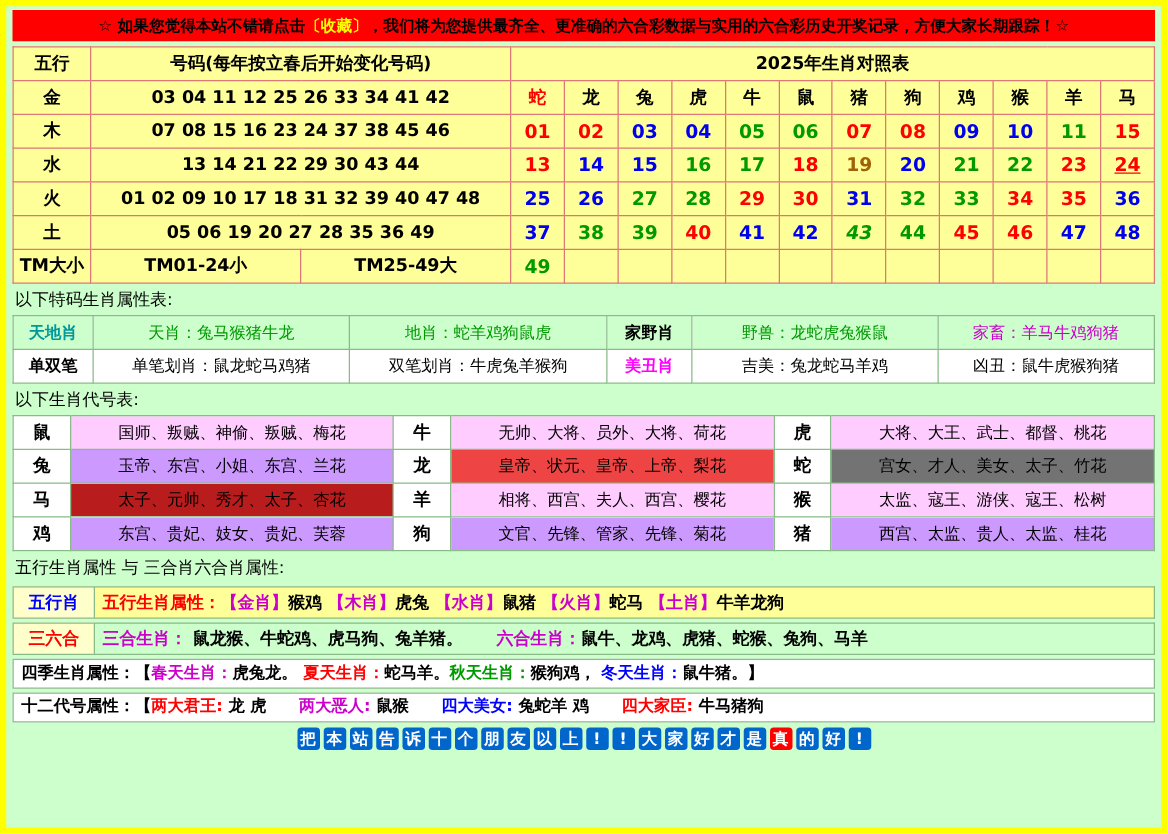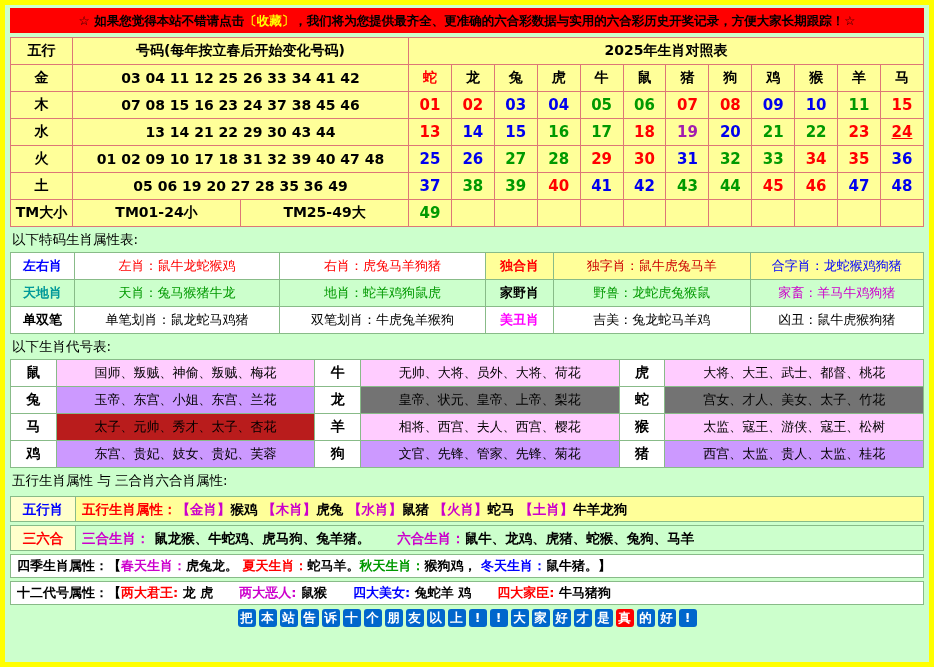--- a/index.html
+++ b/index.html
@@ -178,21 +178,21 @@
         </tr>
         <tr>
           <td>水</td>
           <td colspan="2">13 14 21 22 29 30 43 44</td>
           <td class="num" style="color: rgb(255, 0, 0);">13</td>
           <td class="num" style="color: rgb(0, 0, 238);">14</td>
           <td class="num" style="color: rgb(0, 0, 238);">15</td>
           <td class="num" style="color: rgb(0, 153, 0);">16</td>
           <td class="num" style="color: rgb(0, 153, 0);">17</td>
           <td class="num" style="color: rgb(255, 0, 0);">18</td>
-          <td class="num" style="color: #a21caf;">19</td>
+          <td class="num" style="color: #a16207;">19</td>
           <td class="num" style="color: rgb(0, 0, 238);">20</td>
           <td class="num" style="color: rgb(0, 153, 0);">21</td>
           <td class="num" style="color: rgb(0, 153, 0);">22</td>
           <td class="num" style="color: rgb(255, 0, 0);">23</td>
           <td class="num" style="color: rgb(255, 0, 0); text-decoration: underline;">24</td>
         </tr>
         <tr>
           <td>火</td>
           <td colspan="2">01 02 09 10 17 18 31 32 39 40 47 48</td>
           <td class="num" style="color: rgb(0, 0, 238);">25</td>
@@ -210,21 +210,21 @@
         </tr>
         <tr>
           <td>土</td>
           <td colspan="2">05 06 19 20 27 28 35 36 49</td>
           <td class="num" style="color: rgb(0, 0, 238);">37</td>
           <td class="num" style="color: rgb(0, 153, 0);">38</td>
           <td class="num" style="color: rgb(0, 153, 0);">39</td>
           <td class="num" style="color: rgb(255, 0, 0);">40</td>
           <td class="num" style="color: rgb(0, 0, 238);">41</td>
           <td class="num" style="color: rgb(0, 0, 238);">42</td>
-          <td class="num" style="color: rgb(0, 153, 0);">43</td>
+          <td class="num" style="color: rgb(0, 153, 0); font-style: italic;">43</td>
           <td class="num" style="color: rgb(0, 153, 0);">44</td>
           <td class="num" style="color: rgb(255, 0, 0);">45</td>
           <td class="num" style="color: rgb(255, 0, 0);">46</td>
           <td class="num" style="color: rgb(0, 0, 238);">47</td>
           <td class="num" style="color: rgb(0, 0, 238);">48</td>
         </tr>
         <tr>
           <td>TM大小</td>
           <td>TM01-24小</td>
           <td>TM25-49大</td>
@@ -241,28 +241,20 @@
           <td></td>
           <td></td>
         </tr>
       </tbody>
     </table>
 
   <div class="section-heading">以下特码生肖属性表:</div>
 
   <table class="attr-table">
       <tbody>
-        <tr>
-          <td style="color: rgb(0, 0, 255); background: rgb(255, 255, 255); font-weight: bold;">左右肖</td>
-          <td style="color: rgb(255, 0, 0); background: rgb(255, 255, 255);">左肖：鼠牛龙蛇猴鸡</td>
-          <td style="color: rgb(255, 0, 0); background: rgb(255, 255, 255);">右肖：虎兔马羊狗猪</td>
-          <td style="color: rgb(255, 0, 0); background: rgb(255, 255, 153); font-weight: bold;">独合肖</td>
-          <td style="color: rgb(204, 0, 0); background: rgb(255, 255, 153);">独字肖：鼠牛虎兔马羊</td>
-          <td style="color: rgb(0, 0, 255); background: rgb(255, 255, 153);">合字肖：龙蛇猴鸡狗猪</td>
-        </tr>
         <tr>
           <td style="color: rgb(0, 153, 153); background: rgb(204, 255, 204); font-weight: bold;">天地肖</td>
           <td style="color: rgb(0, 153, 0); background: rgb(204, 255, 204);">天肖：兔马猴猪牛龙</td>
           <td style="color: rgb(0, 153, 0); background: rgb(204, 255, 204);">地肖：蛇羊鸡狗鼠虎</td>
           <td style="color: rgb(0, 0, 0); background: rgb(204, 255, 204); font-weight: bold;">家野肖</td>
           <td style="color: rgb(0, 153, 0); background: rgb(204, 255, 204);">野兽：龙蛇虎兔猴鼠</td>
           <td style="color: rgb(204, 0, 204); background: rgb(204, 255, 204);">家畜：羊马牛鸡狗猪</td>
         </tr>
         <tr>
           <td style="color: rgb(0, 0, 0); background: rgb(255, 255, 255); font-weight: bold;">单双笔</td>
@@ -284,21 +276,21 @@
           <td class="zdesc" style="background: rgb(255, 204, 255);">国师、叛贼、神偷、叛贼、梅花</td>
           <td class="zlabel">牛</td>
           <td class="zdesc" style="background: rgb(255, 204, 255);">无帅、大将、员外、大将、荷花</td>
           <td class="zlabel">虎</td>
           <td class="zdesc" style="background: rgb(255, 204, 255);">大将、大王、武士、都督、桃花</td>
         </tr>
         <tr>
           <td class="zlabel">兔</td>
           <td class="zdesc" style="background: rgb(204, 153, 255);">玉帝、东宫、小姐、东宫、兰花</td>
           <td class="zlabel">龙</td>
-          <td class="zdesc" style="background: #737373;">皇帝、状元、皇帝、上帝、梨花</td>
+          <td class="zdesc" style="background: #ef4444;">皇帝、状元、皇帝、上帝、梨花</td>
           <td class="zlabel">蛇</td>
           <td class="zdesc" style="background: #737373;">宫女、才人、美女、太子、竹花</td>
         </tr>
         <tr>
           <td class="zlabel">马</td>
           <td class="zdesc" style="background: #b91c1c;">太子、元帅、秀才、太子、杏花</td>
           <td class="zlabel">羊</td>
           <td class="zdesc" style="background: rgb(255, 204, 255);">相将、西宫、夫人、西宫、樱花</td>
           <td class="zlabel">猴</td>
           <td class="zdesc" style="background: rgb(255, 204, 255);">太监、寇王、游侠、寇王、松树</td>

